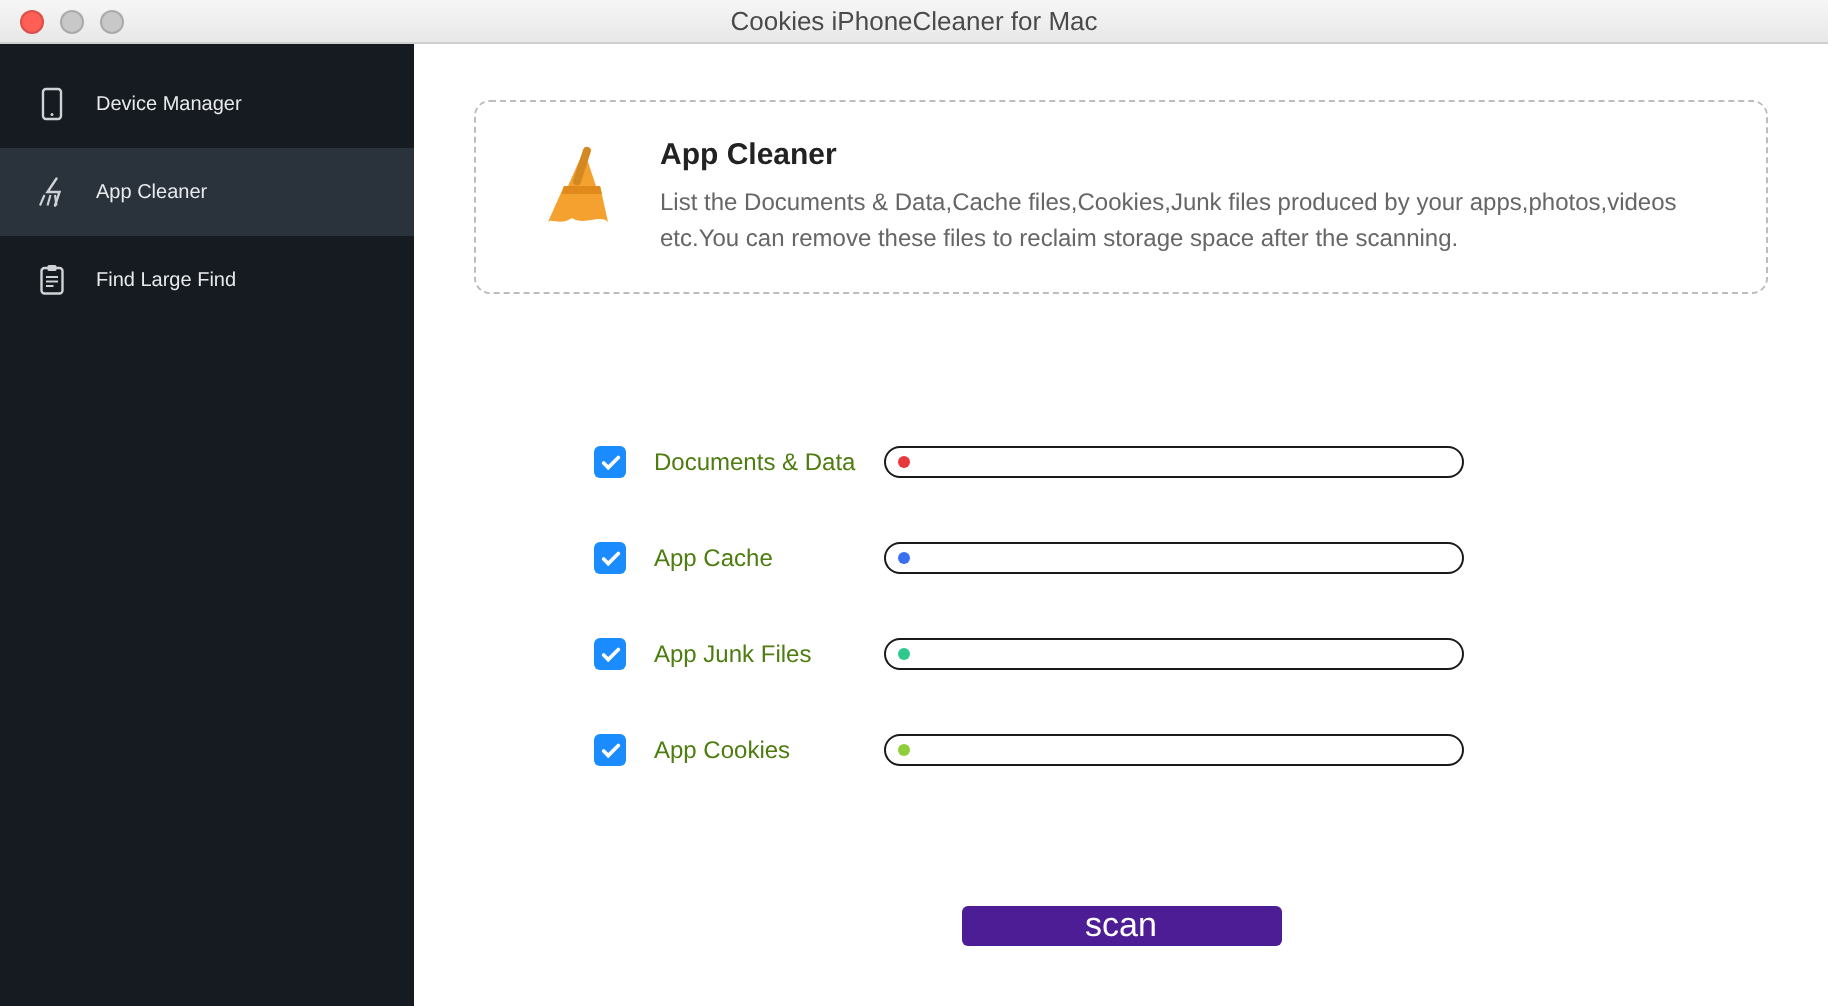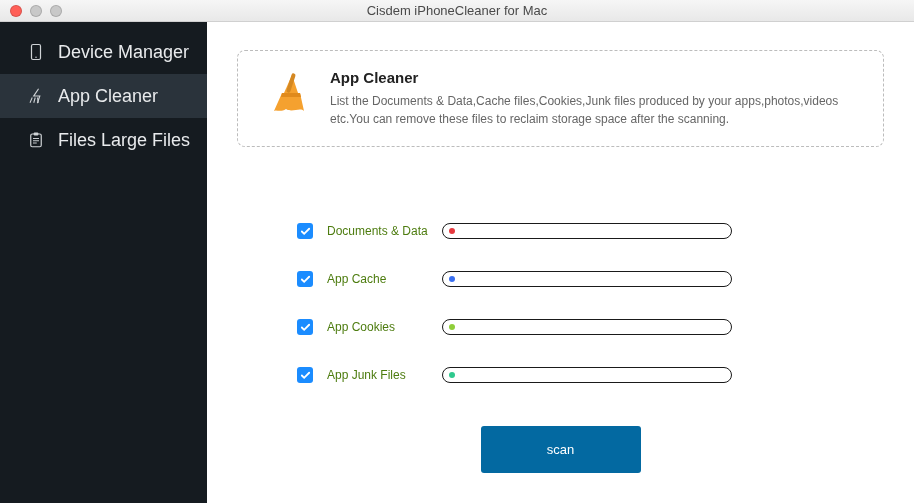--- a/index.html
+++ b/index.html
@@ -43,23 +43,23 @@
     .sidebar {
       width: 207px;
       background: #151b20;
       color: #fff;
       padding-top: 8px;
     }
     .sidebar-item {
       display: flex;
       align-items: center;
       height: 44px;
-      padding-left: 26px;
+      padding-left: 16px;
       cursor: pointer;
-      font-size: 18px;
+      font-size: 10px;
       color: #e8eaec;
     }
     .sidebar-item.selected {
       background: #2a333b;
     }
     .sidebar-icon {
       width: 20px;
       height: 20px;
       margin-right: 12px;
       display: flex;
@@ -140,39 +140,39 @@
       width: 6px;
       height: 6px;
       border-radius: 50%;
     }
     .scan-btn {
       position: absolute;
       bottom: 30px;
       left: 50%;
       transform: translateX(-50%);
       width: 160px;
-      height: 47px;
-      background: #0369a1;
+      height: 20px;
+      background: #4c1d95;
       border: none;
       color: #fff;
-      font-size: 13px;
+      font-size: 17px;
       border-radius: 3px;
       cursor: pointer;
     }
   </style>
 </head>
 <body>
 
 <div class="titlebar">
   <div class="traffic-lights">
     <div class="tl tl-close"></div>
     <div class="tl tl-min"></div>
     <div class="tl tl-max"></div>
   </div>
-  <div class="titlebar-title">Cisdem iPhoneCleaner for Mac</div>
+  <div class="titlebar-title">Cookies iPhoneCleaner for Mac</div>
 </div>
 
 <div class="container">
   <div class="sidebar">
     <div class="sidebar-item">
       <span class="sidebar-icon">
         <svg width="18" height="18" viewBox="0 0 24 24" fill="none">
           <rect x="6" y="2" width="12" height="20" rx="2" stroke="#cfd3d6" stroke-width="1.6"></rect>
           <circle cx="12" cy="19" r="1" fill="#cfd3d6"></circle>
         </svg>
@@ -191,21 +191,21 @@
     <div class="sidebar-item">
       <span class="sidebar-icon">
         <svg width="18" height="18" viewBox="0 0 24 24" fill="none">
           <rect x="5" y="4" width="14" height="17" rx="2" stroke="#cfd3d6" stroke-width="1.6"></rect>
           <rect x="9" y="2" width="6" height="4" rx="1" fill="#cfd3d6"></rect>
           <line x1="8" y1="10" x2="16" y2="10" stroke="#cfd3d6" stroke-width="1.3"></line>
           <line x1="8" y1="13" x2="16" y2="13" stroke="#cfd3d6" stroke-width="1.3"></line>
           <line x1="8" y1="16" x2="13" y2="16" stroke="#cfd3d6" stroke-width="1.3"></line>
         </svg>
       </span>
-      <span>Files Large Files</span>
+      <span>Find Large Find</span>
     </div>
   </div>
 
   <div class="main">
     <div class="info-box">
       <div class="info-icon">
         <svg width="48" height="48" viewBox="0 0 48 48">
           <path d="M30 6 L22 24 L36 24 L30 6 Z" fill="#f5a12f"></path>
           <path d="M20 24 L38 24 L42 42 C38 38 30 44 24 40 C18 44 14 40 12 42 L20 24 Z" fill="#f5a12f"></path>
           <path d="M20 24 L38 24 L39 28 L19 28 Z" fill="#e08a1c"></path>
@@ -240,33 +240,33 @@
         <div class="progress">
           <span class="progress-dot" style="background:#3a6ff0"></span>
         </div>
       </div>
       <div class="scan-row">
         <div class="checkbox">
           <svg width="11" height="11" viewBox="0 0 12 12">
               <path d="M2 6l2.5 2.5L10 3" stroke="#fff" stroke-width="2" fill="none" stroke-linecap="round"></path>
             </svg>
         </div>
+        <span class="row-label">App Junk Files</span>
+        <div class="progress">
+          <span class="progress-dot" style="background:#2fc98e"></span>
+        </div>
+      </div>
+      <div class="scan-row">
+        <div class="checkbox">
+          <svg width="11" height="11" viewBox="0 0 12 12">
+              <path d="M2 6l2.5 2.5L10 3" stroke="#fff" stroke-width="2" fill="none" stroke-linecap="round"></path>
+            </svg>
+        </div>
         <span class="row-label">App Cookies</span>
         <div class="progress">
           <span class="progress-dot" style="background:#8fce3a"></span>
-        </div>
-      </div>
-      <div class="scan-row">
-        <div class="checkbox">
-          <svg width="11" height="11" viewBox="0 0 12 12">
-              <path d="M2 6l2.5 2.5L10 3" stroke="#fff" stroke-width="2" fill="none" stroke-linecap="round"></path>
-            </svg>
-        </div>
-        <span class="row-label">App Junk Files</span>
-        <div class="progress">
-          <span class="progress-dot" style="background:#2fc98e"></span>
         </div>
       </div>
     </div>
 
     <button class="scan-btn">scan</button>
   </div>
 </div>
 
 </body></html>

